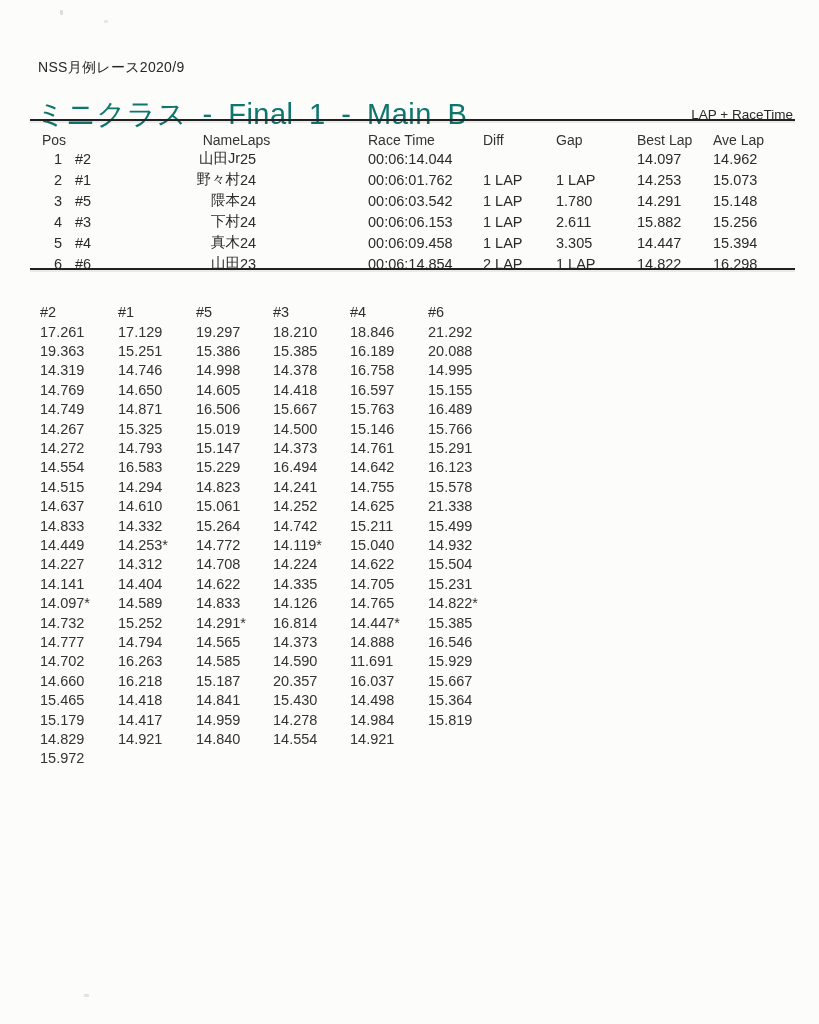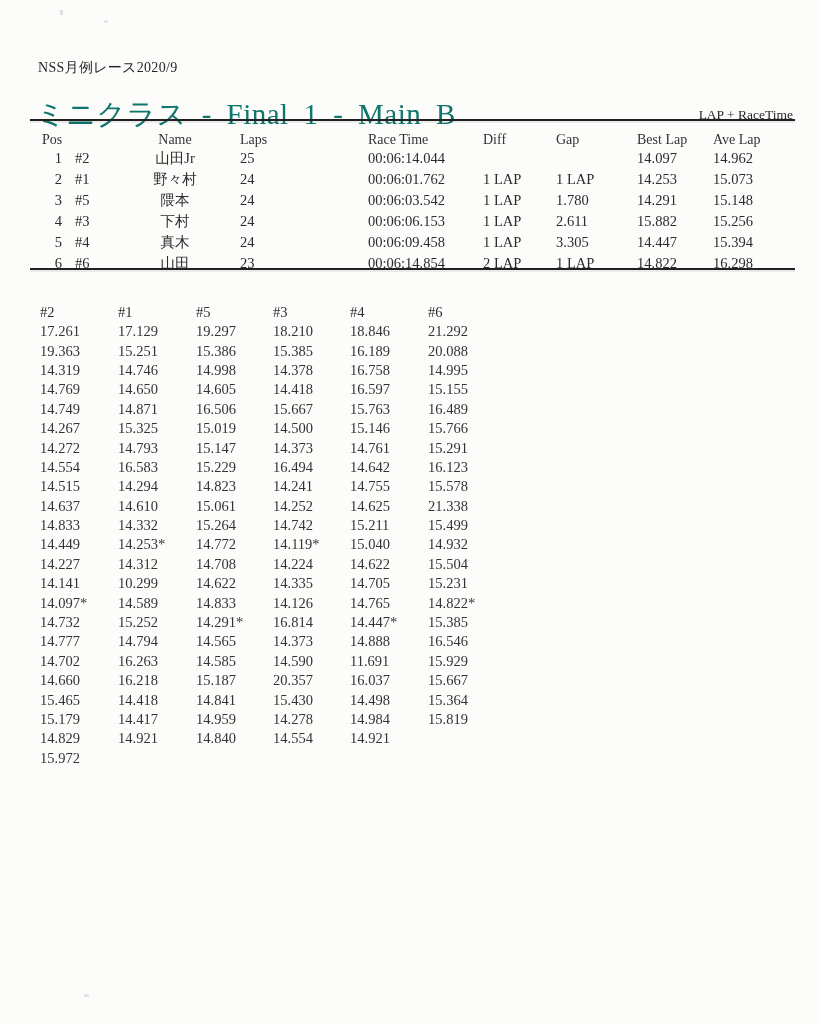--- a/index.html
+++ b/index.html
@@ -1,20 +1,20 @@
 <!DOCTYPE html>
 <html><head>
 <meta charset="utf-8">
 <style>
   html,body{margin:0;padding:0;background:#ffffff;}
   .page{
     position:relative;
     width:819px;height:1024px;
     background:#fcfcfb;
-    font-family:Liberation Serif, serif;
+    font-family:Liberation Sans, sans-serif;
     color:#2b2b2b;
     overflow:hidden;
   }
   
   .speck{position:absolute;background:#dcdcdc;border-radius:1px;}
   .speck-a{left:60px;top:10px;width:3px;height:5px;}
   .speck-b{left:104px;top:20px;width:4px;height:3px;background:#e6e6e6;}
   .speck-c{left:84px;top:994px;width:5px;height:3px;background:#e2e2e2;}
 
   .event-name{
@@ -37,21 +37,21 @@
   .results{position:absolute;left:30px;top:131px;width:760px;}
   .r-row{
     display:grid;
     grid-template-columns:32px 42px 136px 128px 115px 73px 81px 76px 77px;
     height:21px;align-items:center;
     font-size:14.5px;white-space:nowrap;color:#2b2b2b;
   }
   .r-row.head{height:17px;font-size:14px;color:#333;}
   .rc0{text-align:right;}
   .rc1{text-align:left;padding-left:13px;}
-  .rc2{text-align:center;padding-left:6px;}
+  .rc2{text-align:right;padding-left:6px;}
   .rc3,.rc4,.rc5,.rc6,.rc7,.rc8{text-align:left;}
   .head .rc0{text-align:center;padding-left:12px;}
 
   
   .laps{position:absolute;left:40px;top:302px;width:470px;}
   .l-row{
     display:grid;
     grid-template-columns:78px 78px 77px 77px 78px 80px;
     height:19.4px;align-items:center;
     font-size:14.5px;white-space:nowrap;color:#333;
@@ -266,21 +266,21 @@
         <div class="l-row">
           <span class="lc">14.227</span>
           <span class="lc">14.312</span>
           <span class="lc">14.708</span>
           <span class="lc">14.224</span>
           <span class="lc">14.622</span>
           <span class="lc">15.504</span>
         </div>
         <div class="l-row">
           <span class="lc">14.141</span>
-          <span class="lc">10.299</span>
+          <span class="lc">14.404</span>
           <span class="lc">14.622</span>
           <span class="lc">14.335</span>
           <span class="lc">14.705</span>
           <span class="lc">15.231</span>
         </div>
         <div class="l-row">
           <span class="lc">14.097*</span>
           <span class="lc">14.589</span>
           <span class="lc">14.833</span>
           <span class="lc">14.126</span>

